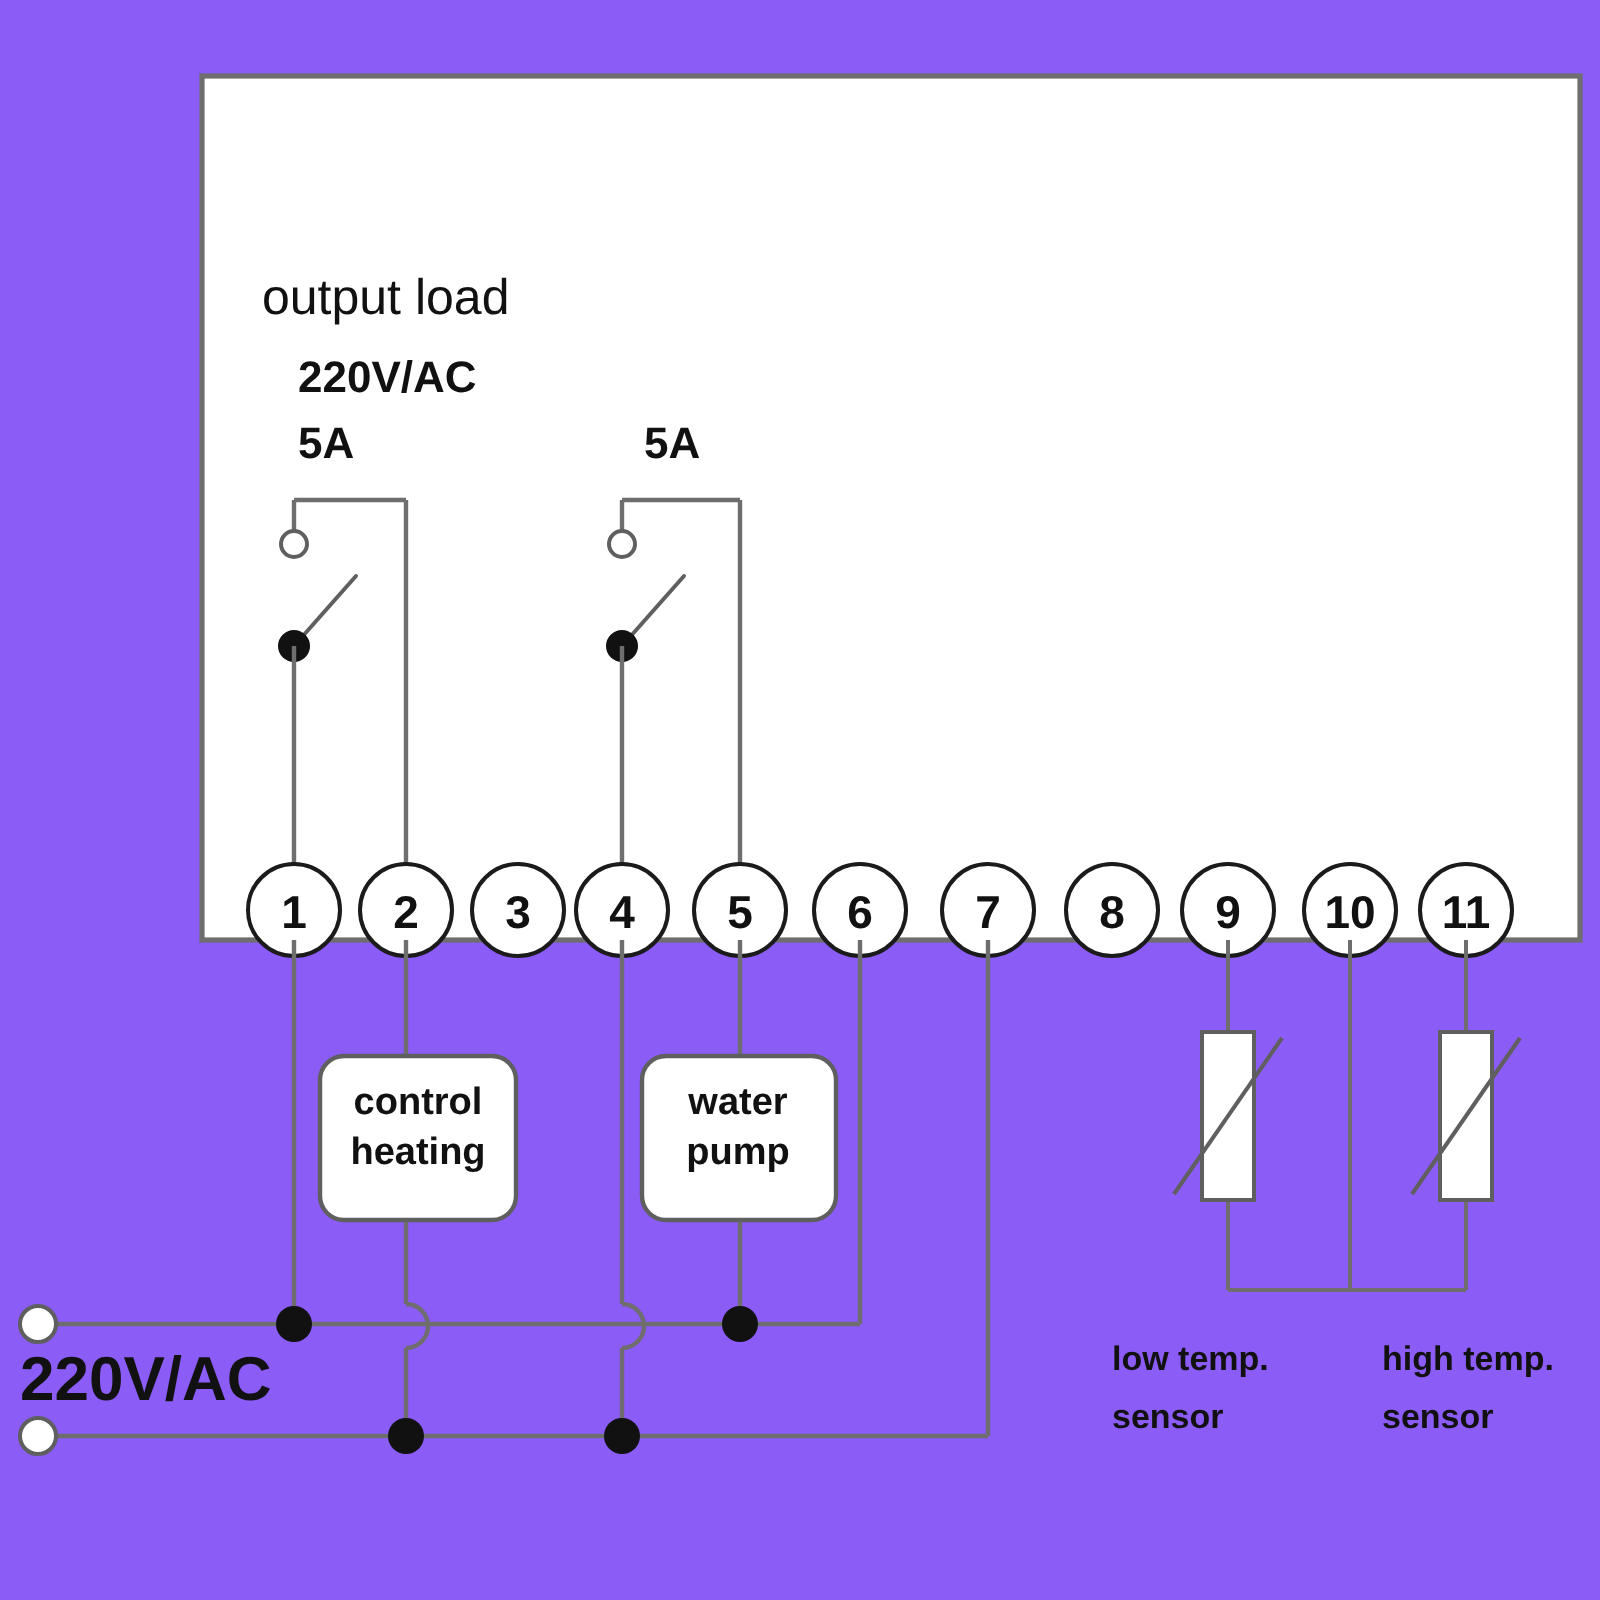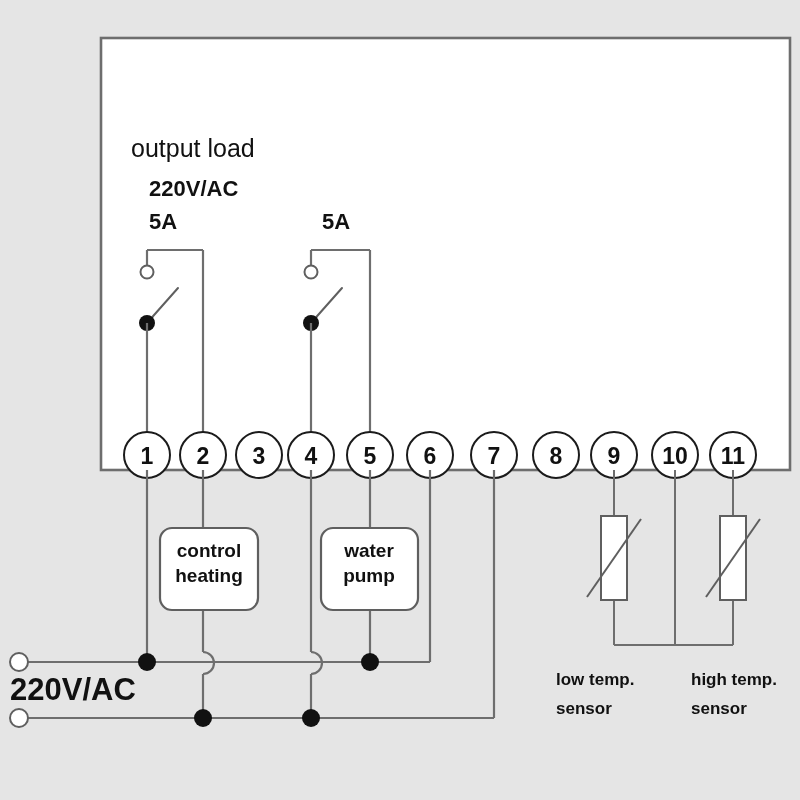--- a/index.html
+++ b/index.html
@@ -11,21 +11,21 @@
   body {
     width: 800px;
     height: 800px;
     font-family: "Liberation Sans", sans-serif;
     overflow: hidden;
   }
   #diagram-root {
     position: relative;
     width: 800px;
     height: 800px;
-    background: #e5e5e5;
+    background: #8b5cf6;
   }
   svg#wiring-svg {
     display: block;
     width: 800px;
     height: 800px;
   }
   .wire {
     stroke: #6e6e6e;
     stroke-width: 2.2;
     fill: none;

